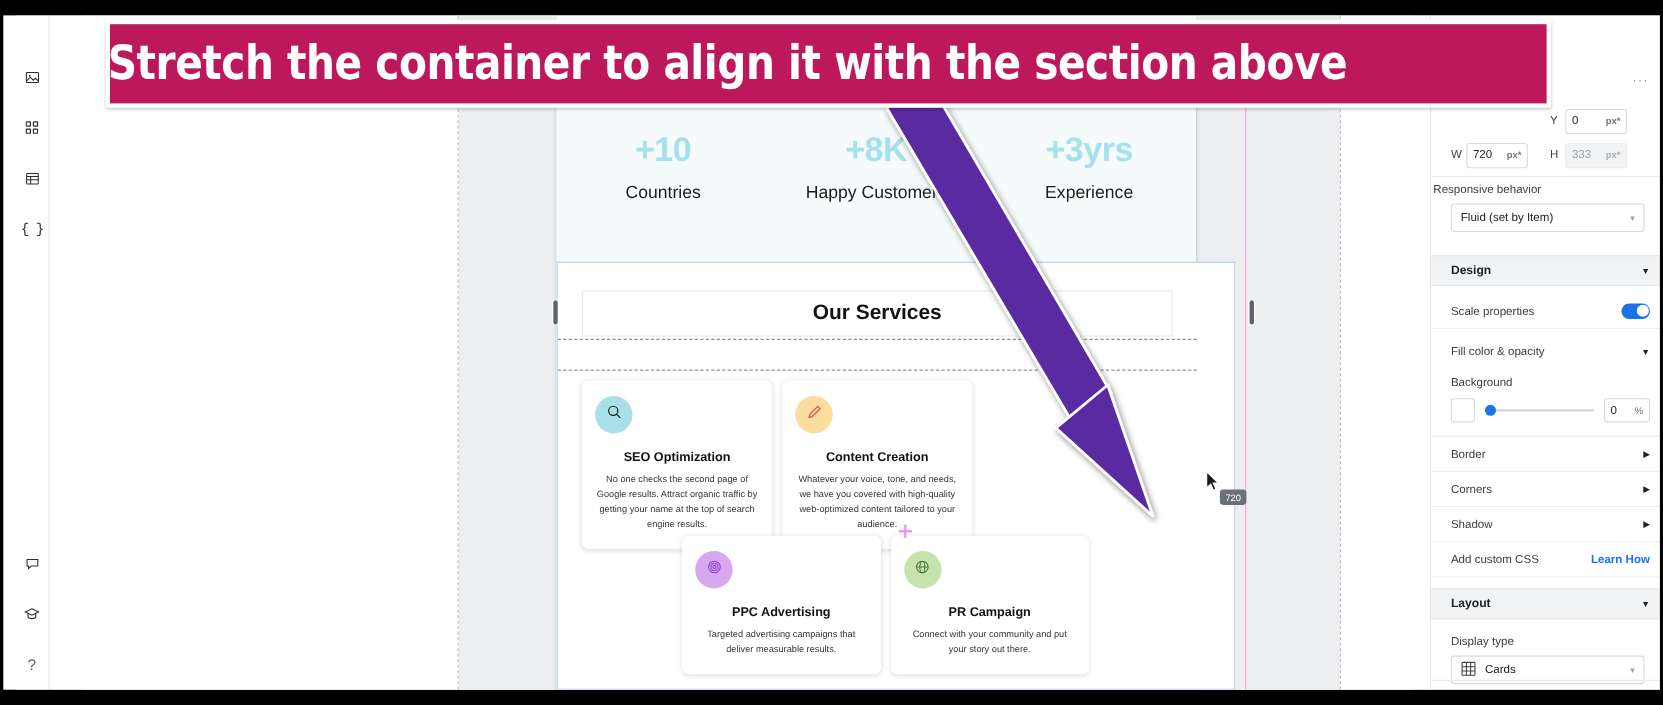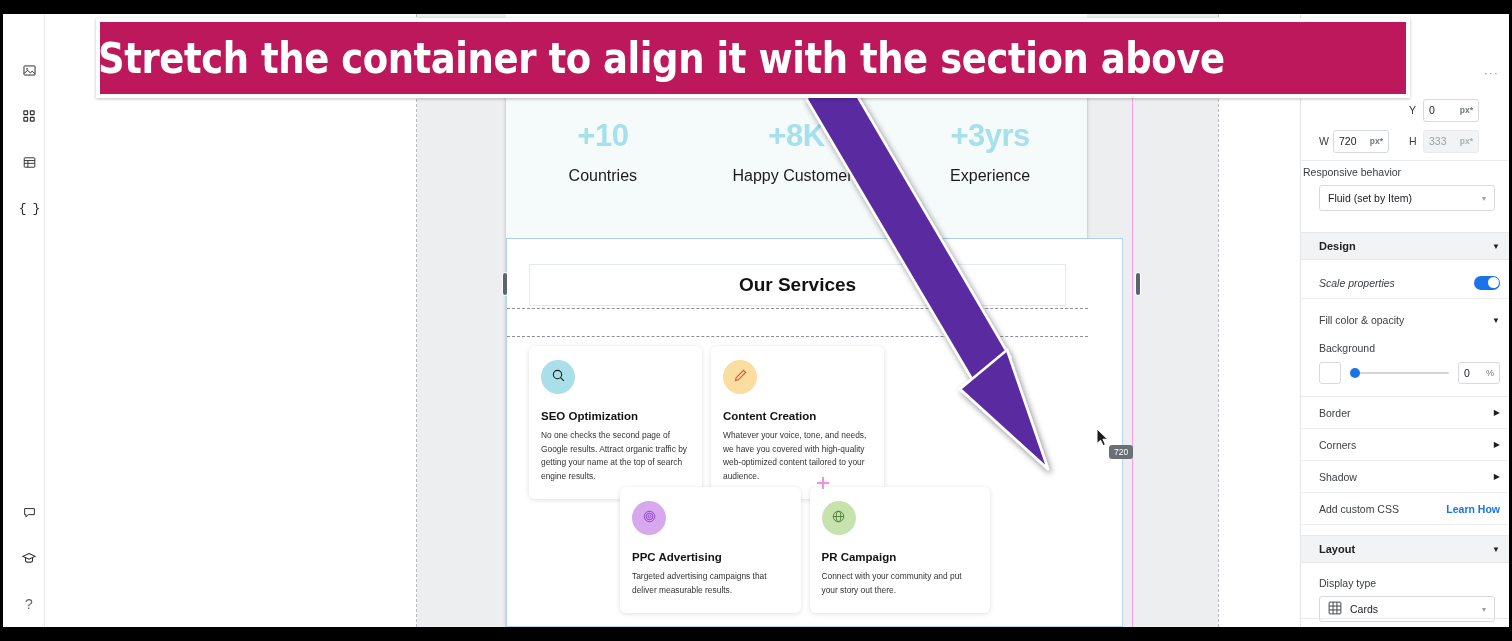--- a/index.html
+++ b/index.html
@@ -92,21 +92,21 @@
   .sec-title { font-size: 19px; font-weight: 700; color: #121212; }
 
   .h-guide {
     position: absolute; left: 0; width: 581px; height: 0;
     border-top: 1px dashed #8d9196;
   }
   .h-guide.g1 { top: 69px; }
   .h-guide.g2 { top: 97px; }
 
   .cards-row {
-    position: absolute; left: 22px; width: 537px; display: flex; gap: 9px;
+    position: absolute; left: 22px; width: 537px; display: flex; gap: 9px; text-align: center;
   }
   .cards-row.r1 { top: 107px; }
   .cards-row.r2 { top: 248px; left: 113px; width: 370px; }
 
   .svc-card {
     width: 173px; background: #ffffff;
     border-radius: 6px;
     box-shadow: 0 1px 5px rgba(0,0,0,.13);
     padding: 14px 12px 16px 12px;
     position: relative;
@@ -478,21 +478,21 @@
           <span class="sel-txt">Fluid (set by Item)</span>
           <span class="chev">▾</span>
         </div>
       </div>
 
       <div class="sec-head" style="top:218px">
         <span class="sh-txt">Design</span>
         <span class="caret-down">▼</span>
       </div>
 
-      <div class="row no-border" style="top:253px; border-bottom:1px solid #eceef0;font-style:italic;">
+      <div class="row no-border" style="top:253px; border-bottom:1px solid #eceef0;">
         <span>Scale properties</span>
         <span class="toggle"></span>
       </div>
 
       <div class="row no-border" style="top:290px;">
         <span>Fill color &amp; opacity</span>
         <span class="caret-down">▼</span>
       </div>
 
       <div class="bg-block" style="top:328px">

